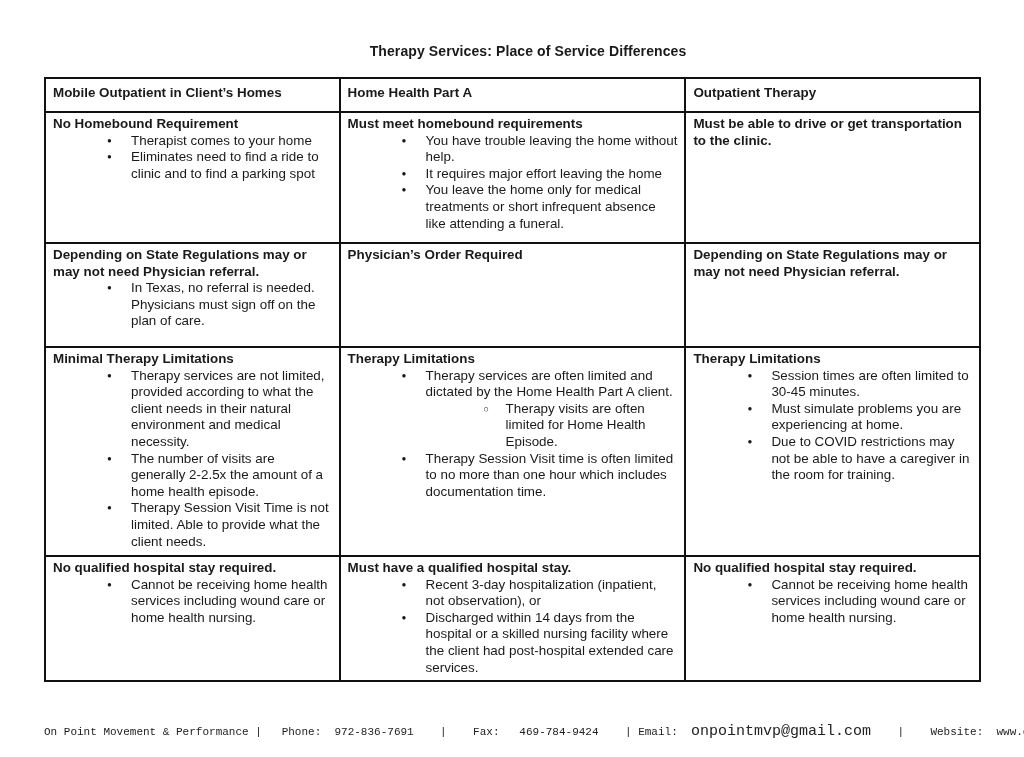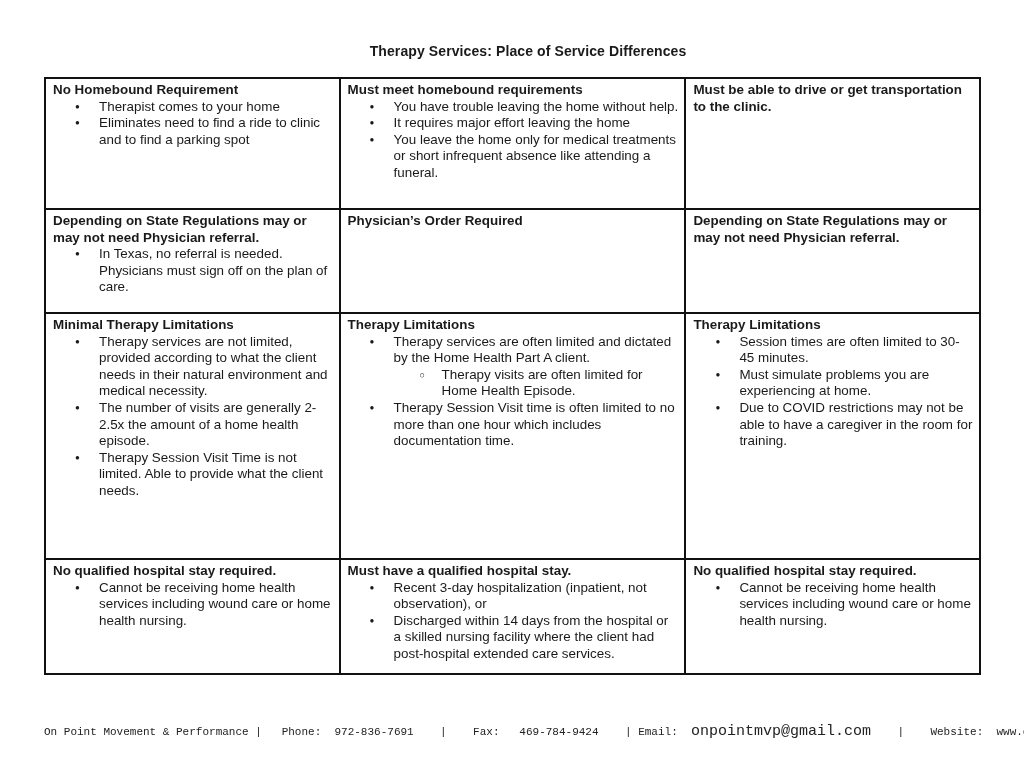--- a/index.html
+++ b/index.html
@@ -8,41 +8,46 @@
   .title { position:absolute; top:43px; left:0; width:1024px; text-align:center;
            font-weight:bold; font-size:14px; letter-spacing:0.1px;padding-left:16px; }
   .grid { position:absolute; left:44px; top:77px; width:937px;
           border-collapse:collapse; table-layout:fixed; }
   .grid td { border:2px solid #111; vertical-align:top; padding:3px 6px 4px 7px;
              font-size:13.4px; line-height:16.6px; }
   .grid tr.hdr td { height:22px; font-weight:bold; padding-top:6px; }
   .col1 { width:282px; } .col2 { width:331px; } .col3 { width:282px; }
   .heading { font-weight:bold; }
   ul.b { margin:0; padding:0 0 0 46px; list-style:none; }
-  ul.b li { position:relative; }
+  ul.b li { position:relative;margin-left:32px; }
   ul.b li::before { content:"\25CF"; position:absolute; left:-24px; top:0; font-size:8px; }
   ul.sub { margin:0; padding:0 0 0 48px; list-style:none; }
   ul.sub li { position:relative; }
   ul.sub li::before { content:"\25CB"; position:absolute; left:-22px; top:0; font-size:9px; }
   .footer { position:absolute; top:723px; left:44px; font-size:11px; white-space:nowrap; color:#222;font-family:Liberation Mono, monospace; }
   .footer .email { font-size:15px; }
   .footer span { margin-right:0; }
 </style>
 </head>
 <body>
 
 <div class="title">Therapy Services:  Place of Service Differences</div>
 
 <table class="grid">
   <colgroup>
       <col class="col1">
       <col class="col2">
       <col class="col3">
     </colgroup>
   <tbody>
+      <tr class="hdr">
+    <td>Mobile Outpatient in Client’s Homes</td>
+    <td>Home Health Part A</td>
+    <td>Outpatient Therapy</td>
+  </tr>
 
   <tr style="height:131px">
     <td>
       <div class="heading">No Homebound Requirement</div>
       <ul class="b">
         <li>Therapist comes to your home</li>
         <li>Eliminates need to find a ride to clinic and to find a parking spot</li>
       </ul>
     </td>
     <td>
@@ -66,21 +71,21 @@
       </ul>
     </td>
     <td>
       <div class="heading">Physician’s Order Required</div>
     </td>
     <td>
       <div class="heading">Depending on State Regulations may or may not need Physician referral.</div>
     </td>
   </tr>
 
-  <tr style="height:246px">
+  <tr style="height:209px">
     <td>
       <div class="heading">Minimal Therapy Limitations</div>
       <ul class="b">
         <li>Therapy services are not limited, provided according to what the client needs in their natural environment and medical necessity.</li>
         <li>The number of visits are generally 2-2.5x the amount of a home health episode.</li>
         <li>Therapy Session Visit Time is not limited.  Able to provide what the client needs.</li>
       </ul>
     </td>
     <td>
       <div class="heading">Therapy Limitations</div>

